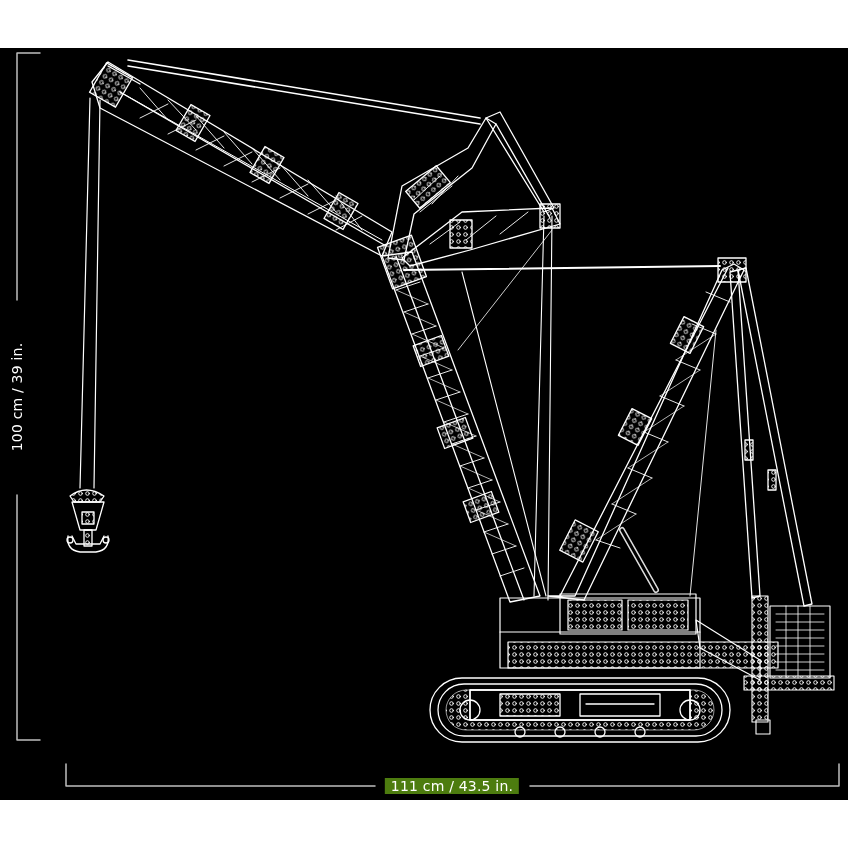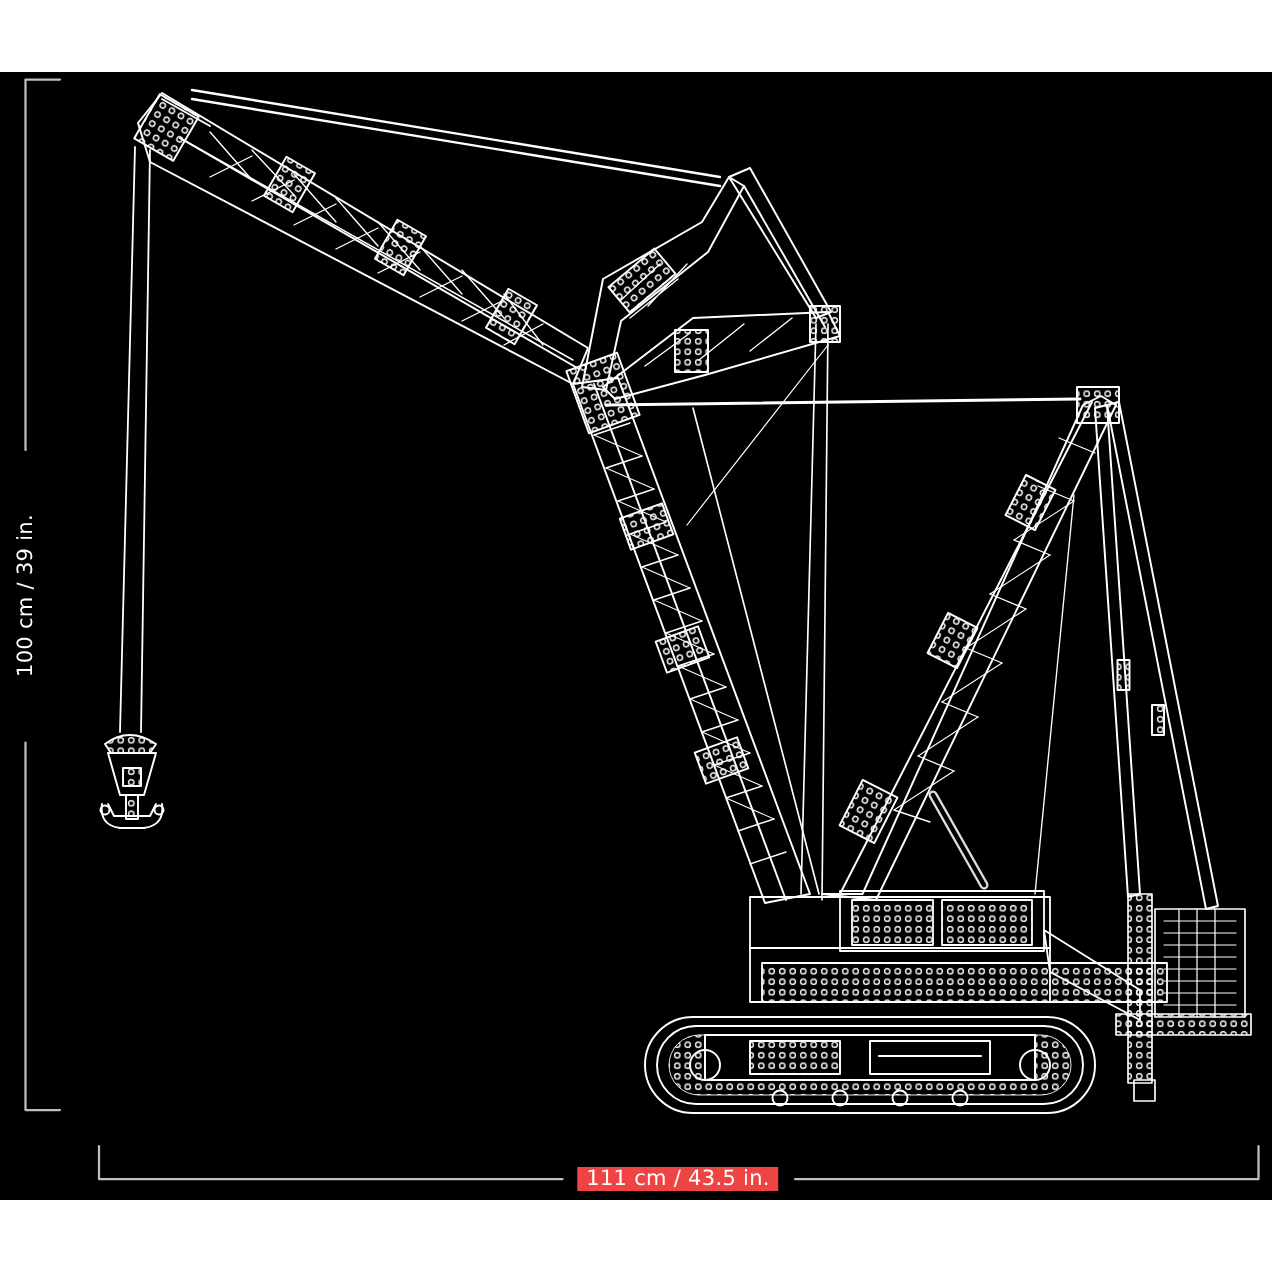--- a/index.html
+++ b/index.html
@@ -7,21 +7,21 @@
   .panel { position:absolute; left:0; top:48px; width:848px; height:752px; background:#000000; }
   .drawing { position:absolute; left:0; top:0; width:848px; height:848px; }
   .dim-label-v {
     position:absolute; left:17px; top:397px;
     transform: translate(-50%,-50%) rotate(-90deg);
     color:#ffffff; font-size:14px; white-space:nowrap; background:#000; padding:0 6px; letter-spacing:0.2px;
   }
   .dim-label-h {
     position:absolute; left:452px; top:786px;
     transform: translate(-50%,-50%);
-    color:#ffffff; font-size:14px; white-space:nowrap; background:#ef4444; padding:0 6px; letter-spacing:0.2px;
+    color:#ffffff; font-size:14px; white-space:nowrap; background:#4d7c0f; padding:0 6px; letter-spacing:0.2px;
   }
 </style>
 </head>
 <body>
 
 <div class="panel"></div>
 
 <svg class="drawing" viewBox="0 0 848 848" xmlns="http://www.w3.org/2000/svg" fill="none" stroke="#ffffff" stroke-linecap="round" stroke-linejoin="round">
   <defs>
     <pattern id="holes" width="7" height="7" patternUnits="userSpaceOnUse">

